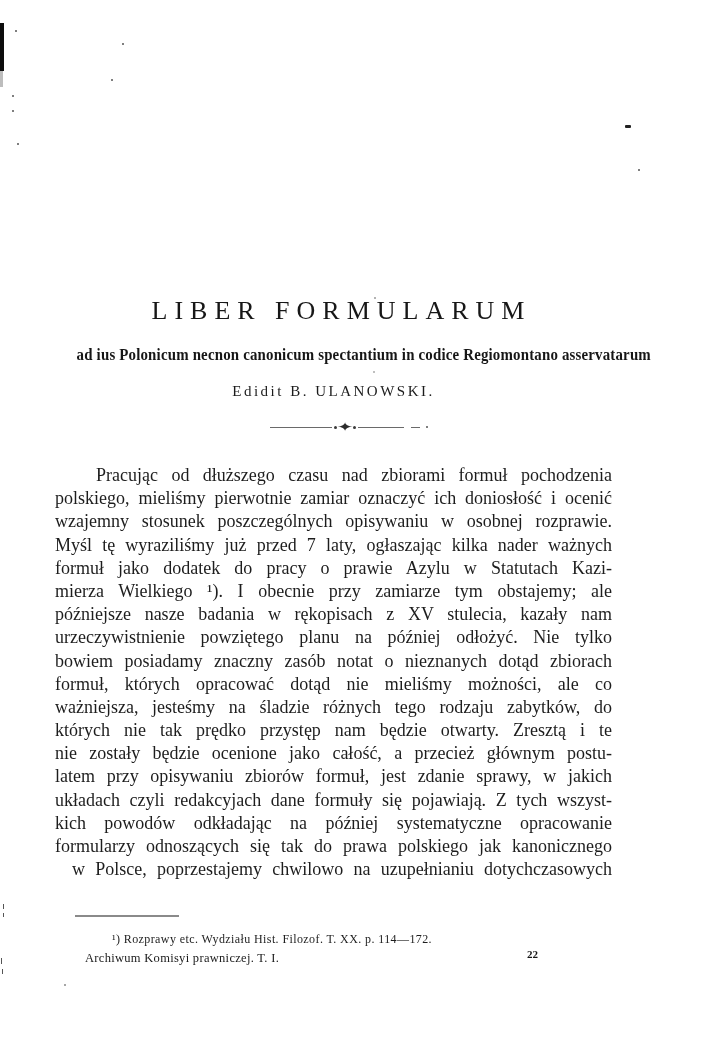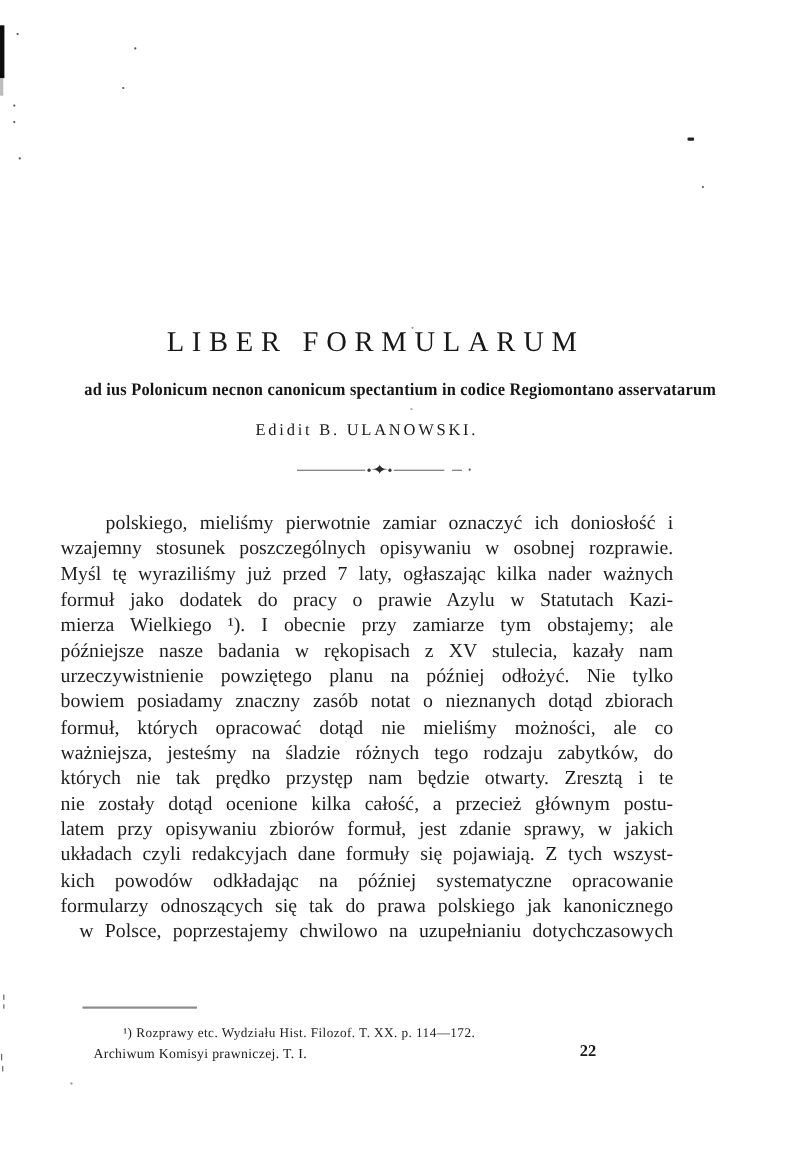--- a/index.html
+++ b/index.html
@@ -123,21 +123,21 @@
     left: 85px; top: 951px;
     font-size: 12.5px;
     font-weight: 400;
     letter-spacing: 0.3px;
     color: #1a1a1a;
     white-space: nowrap;
   }
   .page-number {
     position: absolute;
     left: 527px; top: 948px;
-    font-size: 15px;
+    font-size: 11px;
     font-weight: 700;
     color: #161616;
   }
 </style>
 </head>
 <body>
 
 <div class="page">
 
   <div class="artifact edge-bar"></div>
@@ -170,32 +170,33 @@
     <span class="d-line d-l1"></span>
     <span class="d-dot"></span>
     <span class="d-orn">✦</span>
     <span class="d-dot"></span>
     <span class="d-line d-l2"></span>
     <span class="d-dash"></span>
     <span class="d-enddot"></span>
   </div>
 
   <div class="body-text">
+      <div class="body-line">Pracując od dłuższego czasu nad zbiorami formuł pochodzenia</div>
       <div class="body-line">polskiego, mieliśmy pierwotnie zamiar oznaczyć ich doniosłość i ocenić</div>
       <div class="body-line">wzajemny stosunek poszczególnych opisywaniu w osobnej rozprawie.</div>
       <div class="body-line">Myśl tę wyraziliśmy już przed 7 laty, ogłaszając kilka nader ważnych</div>
       <div class="body-line">formuł jako dodatek do pracy o prawie Azylu w Statutach Kazi-</div>
       <div class="body-line">mierza Wielkiego ¹). I obecnie przy zamiarze tym obstajemy; ale</div>
       <div class="body-line">późniejsze nasze badania w rękopisach z XV stulecia, kazały nam</div>
       <div class="body-line">urzeczywistnienie powziętego planu na później odłożyć. Nie tylko</div>
       <div class="body-line">bowiem posiadamy znaczny zasób notat o nieznanych dotąd zbiorach</div>
       <div class="body-line">formuł, których opracować dotąd nie mieliśmy możności, ale co</div>
       <div class="body-line">ważniejsza, jesteśmy na śladzie różnych tego rodzaju zabytków, do</div>
       <div class="body-line">których nie tak prędko przystęp nam będzie otwarty. Zresztą i te</div>
-      <div class="body-line">nie zostały dotąd ocenione kilka całość, a przecież głównym postu-</div>
+      <div class="body-line">nie zostały będzie ocenione jako całość, a przecież głównym postu-</div>
       <div class="body-line">latem przy opisywaniu zbiorów formuł, jest zdanie sprawy, w jakich</div>
       <div class="body-line">układach czyli redakcyjach dane formuły się pojawiają. Z tych wszyst-</div>
       <div class="body-line">kich powodów odkładając na później systematyczne opracowanie</div>
       <div class="body-line">formularzy odnoszących się tak do prawa polskiego jak kanonicznego</div>
       <div class="body-line">w Polsce, poprzestajemy chwilowo na uzupełnianiu dotychczasowych</div>
     </div>
 
   <div class="fn-rule"></div>
   <div class="footnote">¹) Rozprawy etc. Wydziału Hist. Filozof. T. XX. p. 114—172.</div>
   <div class="footer-left">Archiwum Komisyi prawniczej. T. I.</div>

